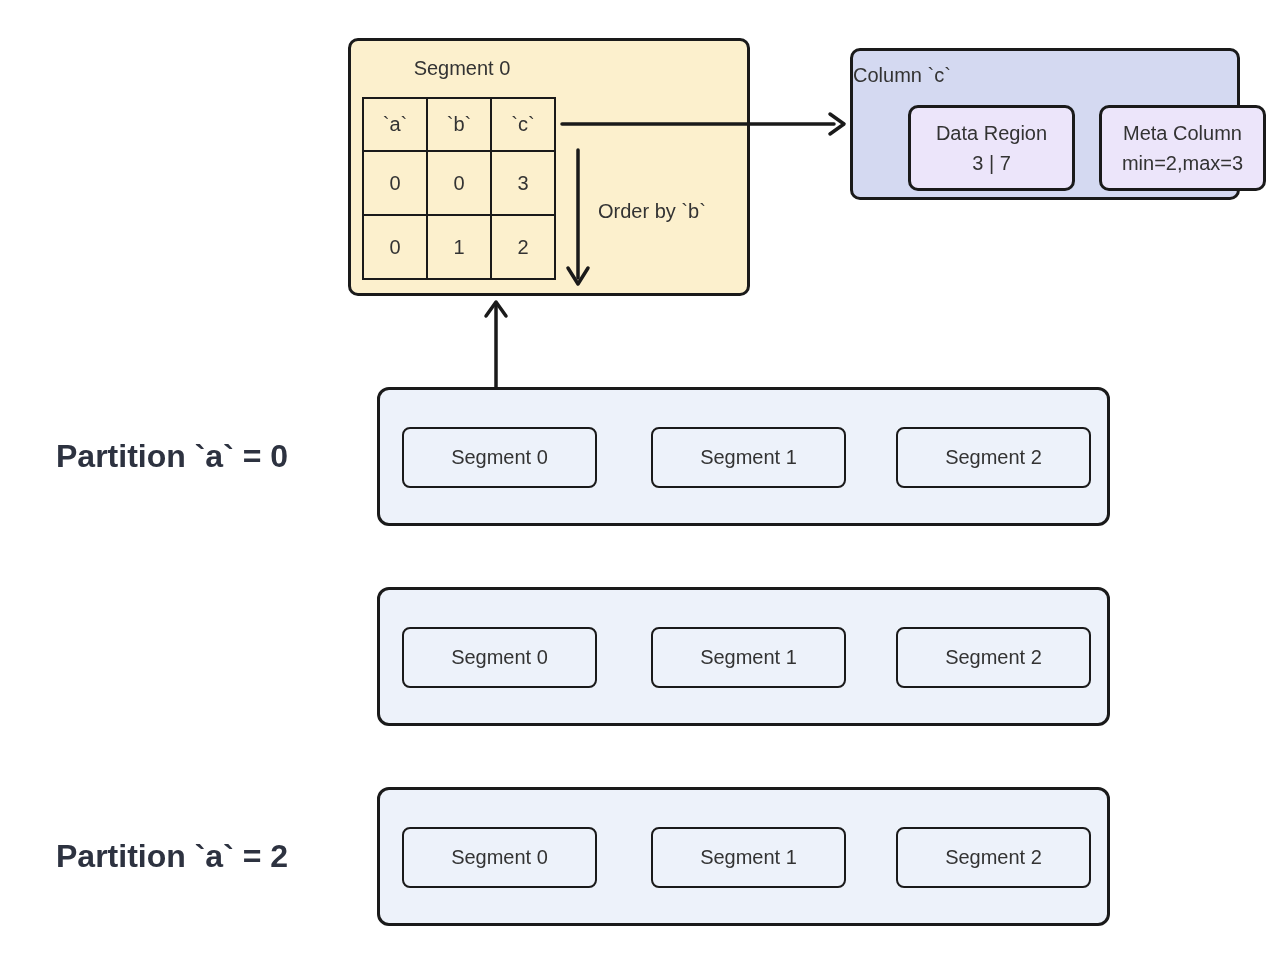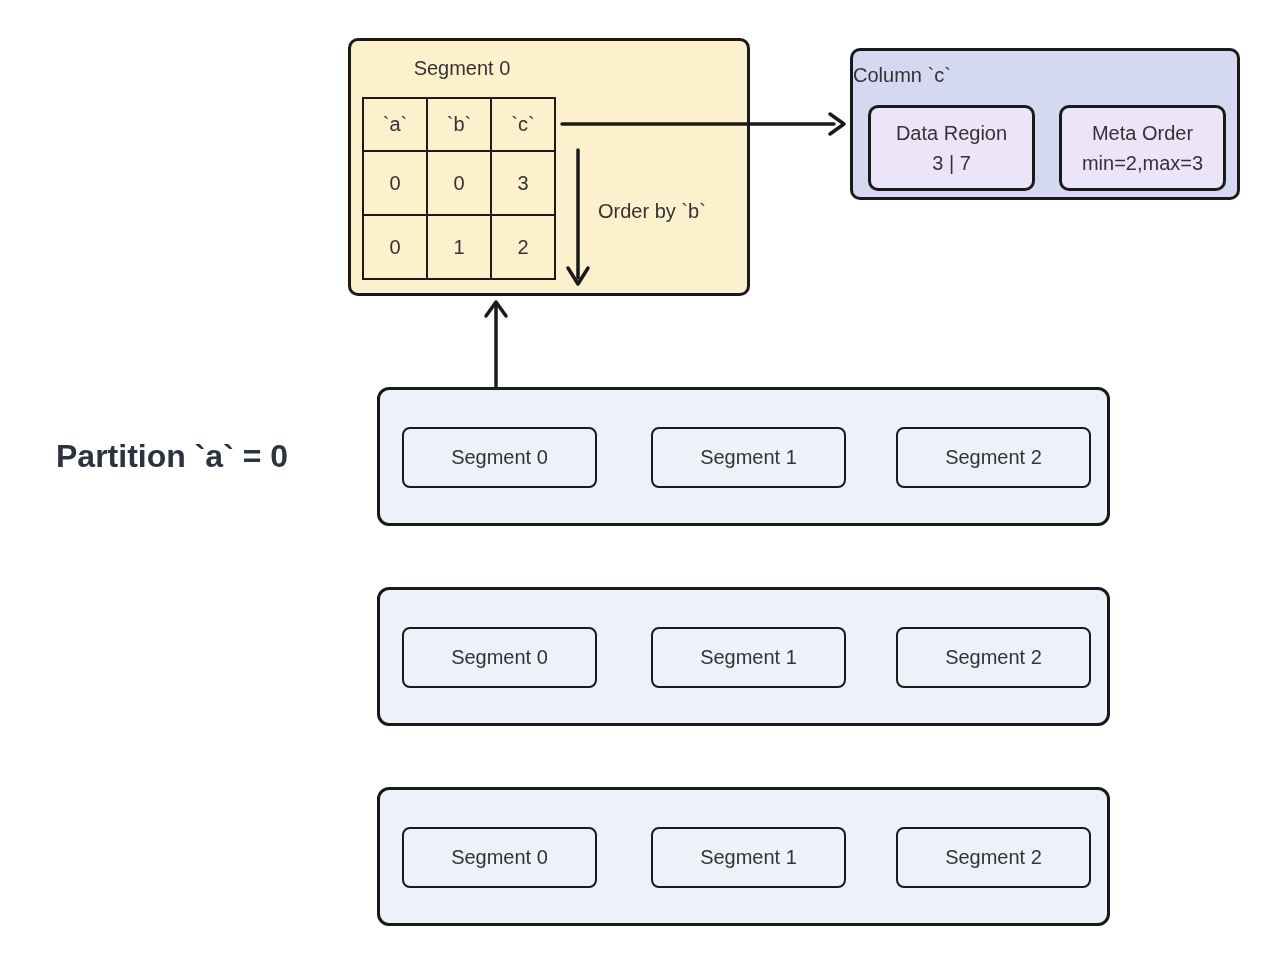--- a/index.html
+++ b/index.html
@@ -50,21 +50,21 @@
   .col-detail-title {
     position: absolute; left: 0; right: 0; top: 11px;
     text-align: left; font-size: 20px; line-height: 26px;
   }
   .region-box {
     position: absolute; top: 54px; width: 167px; height: 86px;
     background: var(--region-box-fill, #ece5fa);
     border: 3px solid var(--stroke, #1a1a1a);
     border-radius: 10px;
     display: flex; flex-direction: column; justify-content: center; align-items: center;
-    font-size: 20px; line-height: 30px; text-align: center;
+    font-size: 20px; line-height: 30px; text-align: center; margin-left: 40px;
   }
   .region-box.data { left: 15px; }
   .region-box.meta { left: 206px; }
 
   
   .partition-row {
     left: 377px; width: 733px; height: 139px;
     background: var(--partition-fill, #edf2fa);
     border: 3px solid var(--stroke, #1a1a1a);
     border-radius: 12px;
@@ -140,37 +140,38 @@
     <polyline points="4,18 14,4 24,18"></polyline>
   </svg>
 
   <div class="abs col-detail">
     <div class="col-detail-title">Column `c`</div>
     <div class="region-box data">
       <div>Data Region</div>
       <div>3 | 7</div>
     </div>
     <div class="region-box meta">
-      <div>Meta Order</div>
+      <div>Meta Column</div>
       <div>min=2,max=3</div>
     </div>
   </div>
 
   <div class="abs partition-label" style="top:436px;">Partition `a` = 0</div>
   <div class="abs partition-row" style="top:387px;">
     <div class="segment-box s0">Segment 0</div>
     <div class="segment-box s1">Segment 1</div>
     <div class="segment-box s2">Segment 2</div>
   </div>
 
   <div class="abs partition-row" style="top:587px;">
     <div class="segment-box s0">Segment 0</div>
     <div class="segment-box s1">Segment 1</div>
     <div class="segment-box s2">Segment 2</div>
   </div>
 
+  <div class="abs partition-label" style="top:836px;">Partition `a` = 2</div>
   <div class="abs partition-row" style="top:787px;">
     <div class="segment-box s0">Segment 0</div>
     <div class="segment-box s1">Segment 1</div>
     <div class="segment-box s2">Segment 2</div>
   </div>
 
 </div>
 
 </body></html>

